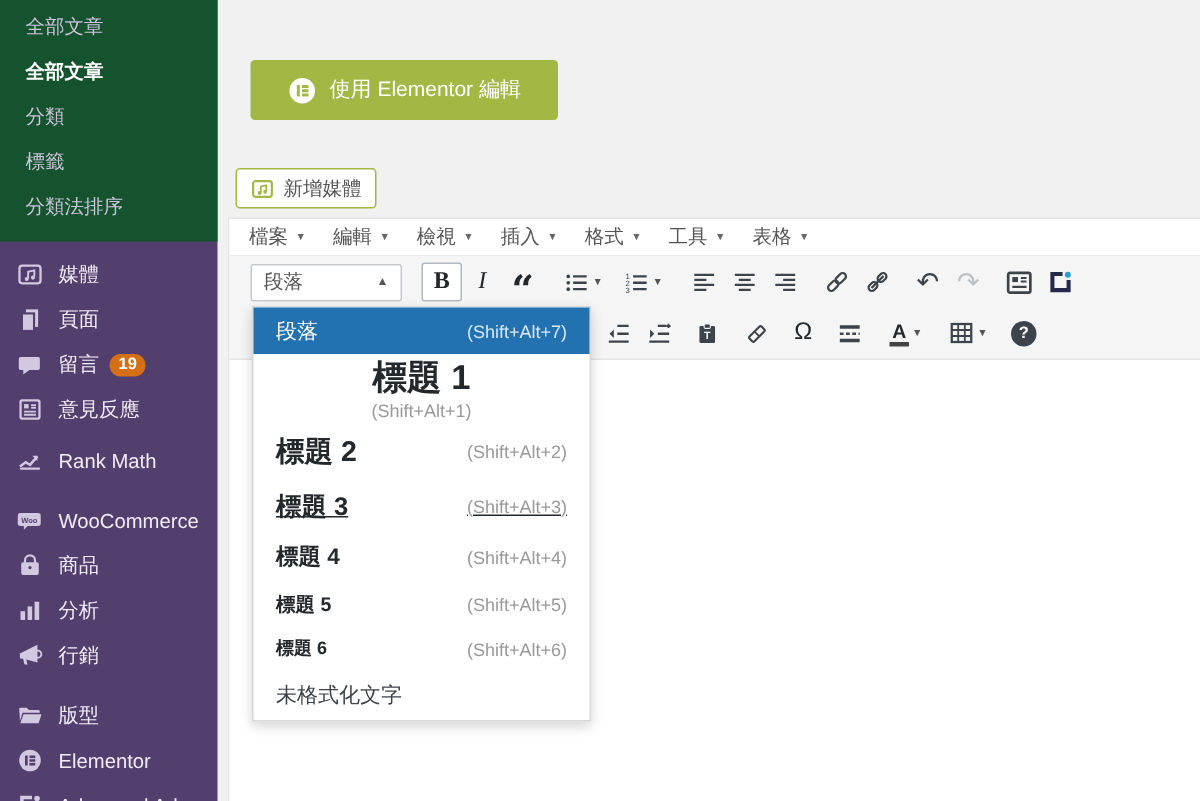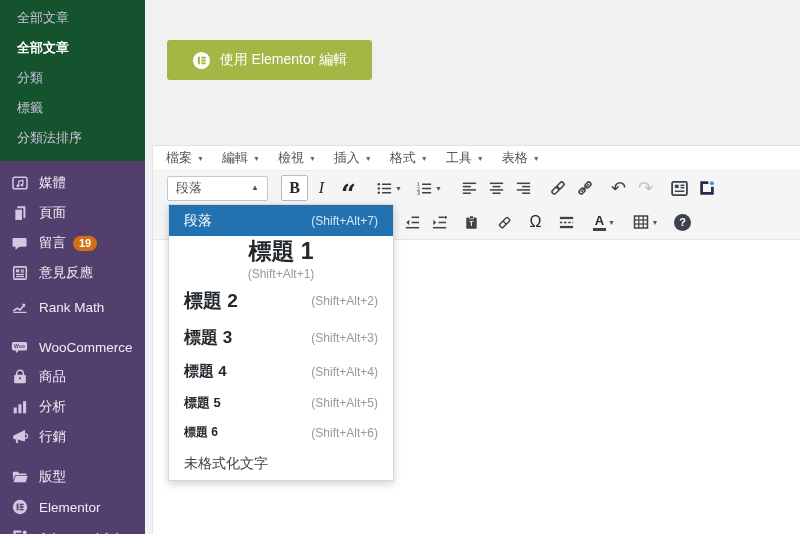--- a/index.html
+++ b/index.html
@@ -104,21 +104,21 @@
   }
   .dd-item {
     display:flex; align-items:center; justify-content:space-between;
     padding:0 15px; cursor:pointer; color:#23282d;
   }
   .dd-shortcut { font-size:12px; color:#999; font-weight:normal; white-space:nowrap; }
   .dd-paragraph { height:31px; background:#2271b1; color:#fff; font-size:14px; }
   .dd-paragraph .dd-shortcut { color:#dcea f5; color:#d9e8f5; }
   .dd-h1 { height:45px; font-size:23px; font-weight:bold;flex-direction:column; }
   .dd-h2 { height:39px; font-size:19px; font-weight:bold; }
-  .dd-h3 { height:35px; font-size:17px; font-weight:bold; }
+  .dd-h3 { height:35px; font-size:17px; font-weight:bold;text-decoration:underline; }
   .dd-h4 { height:33px; font-size:15px; font-weight:bold; }
   .dd-h5 { height:30px; font-size:13px; font-weight:bold; }
   .dd-h6 { height:29px; font-size:12px; font-weight:bold; }
   .dd-pre { height:33px; font-size:14px; font-family:Liberation Mono, monospace; color:#3c434a; }
 </style>
 </head>
 <body>
 
 <div class="sidebar">
   <div class="submenu">
@@ -278,20 +278,31 @@
           <rect x="6.2" y="6" width="2.1" height="8" fill="#a3b745"></rect>
           <rect x="9.8" y="6" width="4.6" height="2.1" fill="#a3b745"></rect>
           <rect x="9.8" y="8.95" width="4.6" height="2.1" fill="#a3b745"></rect>
           <rect x="9.8" y="11.9" width="4.6" height="2.1" fill="#a3b745"></rect>
         </svg>
     </span>
     <span>使用 Elementor 編輯</span>
   </button>
 
   <div class="media-buttons">
+    <button class="wp-btn">
+      <span style="display:flex;color:#a3b745;">
+        <svg width="16" height="16" viewBox="0 0 20 20">
+            <rect x="2.2" y="3.5" width="15.6" height="13" rx="2" fill="none" stroke="currentColor" stroke-width="1.8"></rect>
+            <path d="M8.6 13.2V8l4.6-1v4.4" fill="none" stroke="currentColor" stroke-width="1.5"></path>
+            <circle cx="7.6" cy="13.3" r="1.6" fill="currentColor"></circle>
+            <circle cx="12.2" cy="12.3" r="1.6" fill="currentColor"></circle>
+          </svg>
+      </span>
+      <span>新增媒體</span>
+    </button>
   </div>
 
   <div class="editor-wrap">
 
     <div class="menubar">
       <div class="menubar-item">
           <span>檔案</span>
           <span class="caret">▼</span>
         </div>
       <div class="menubar-item">

